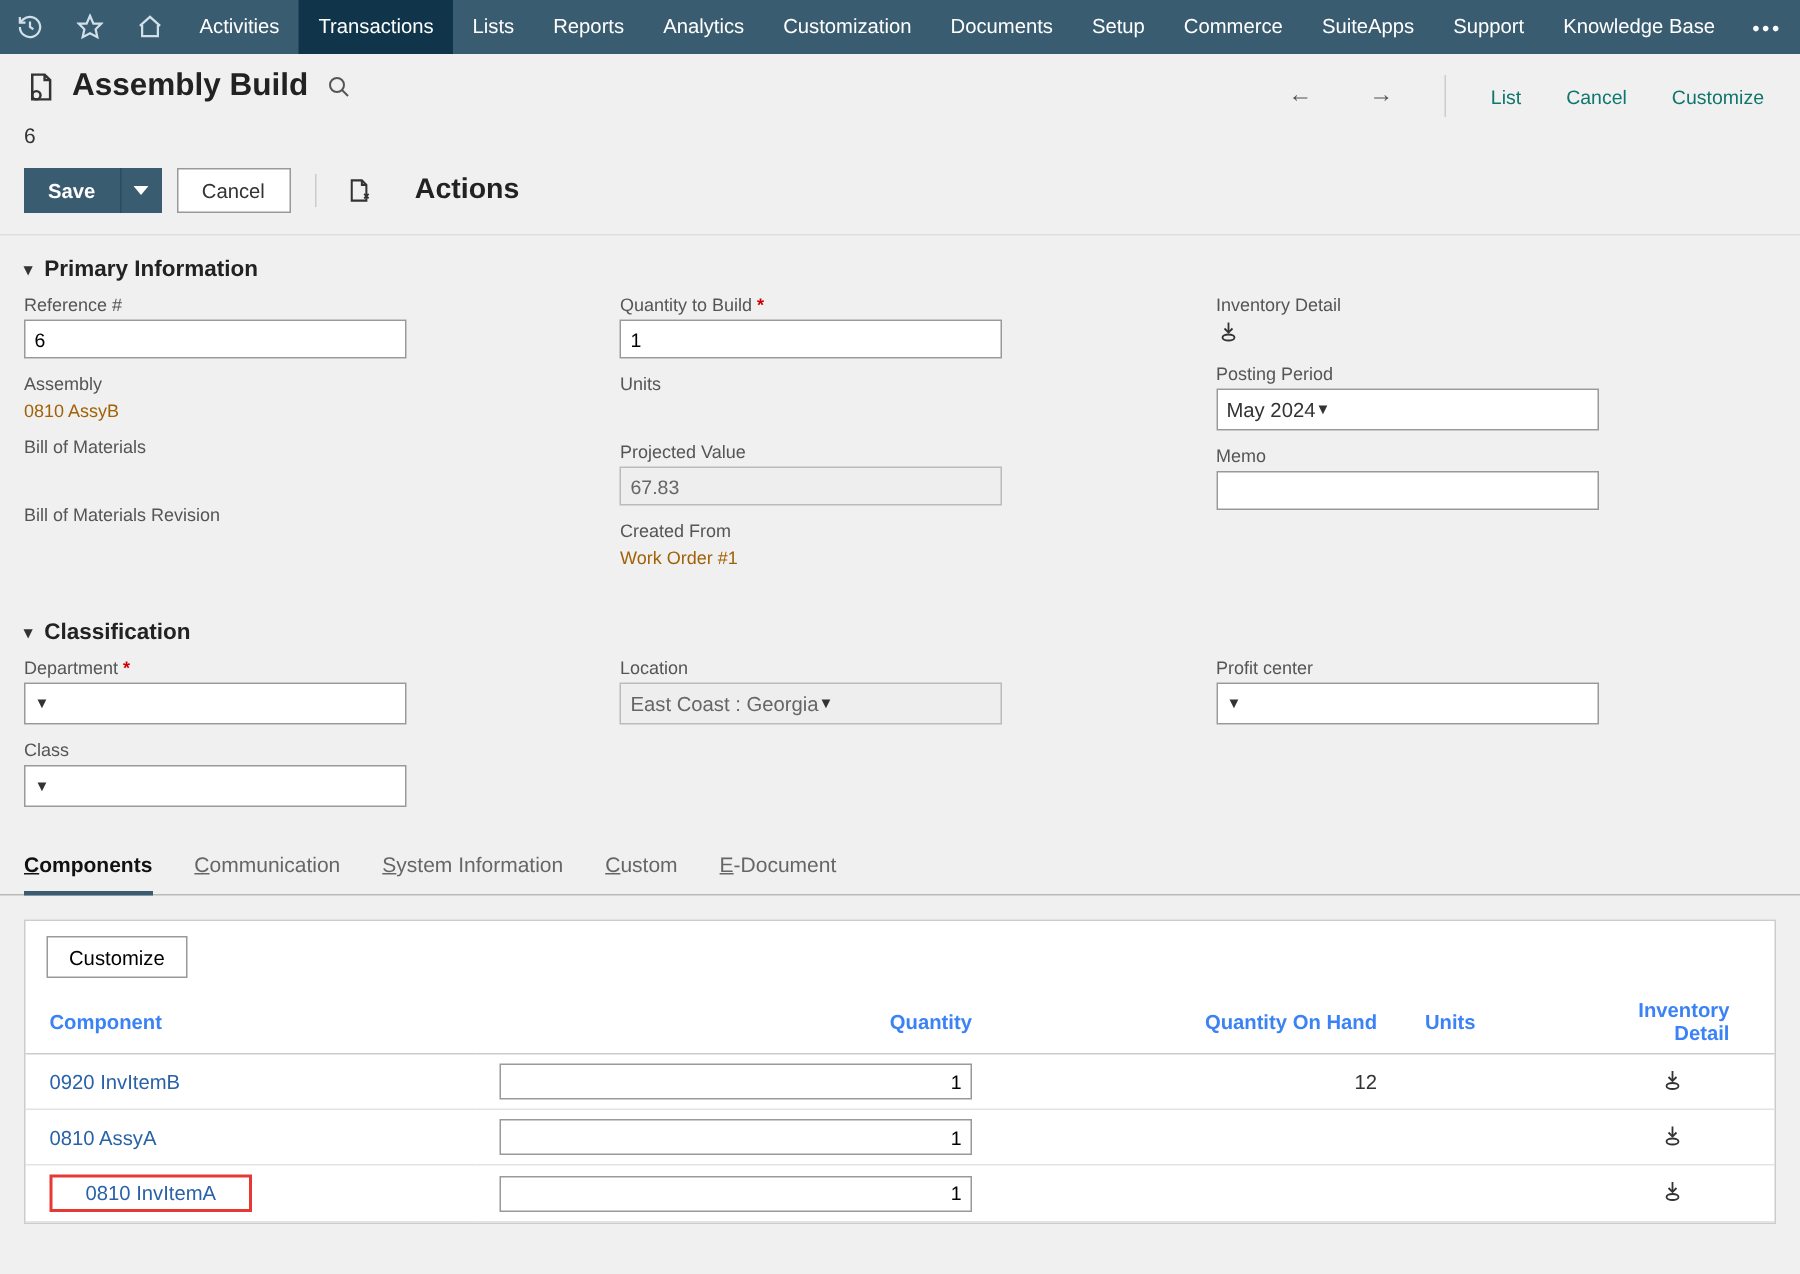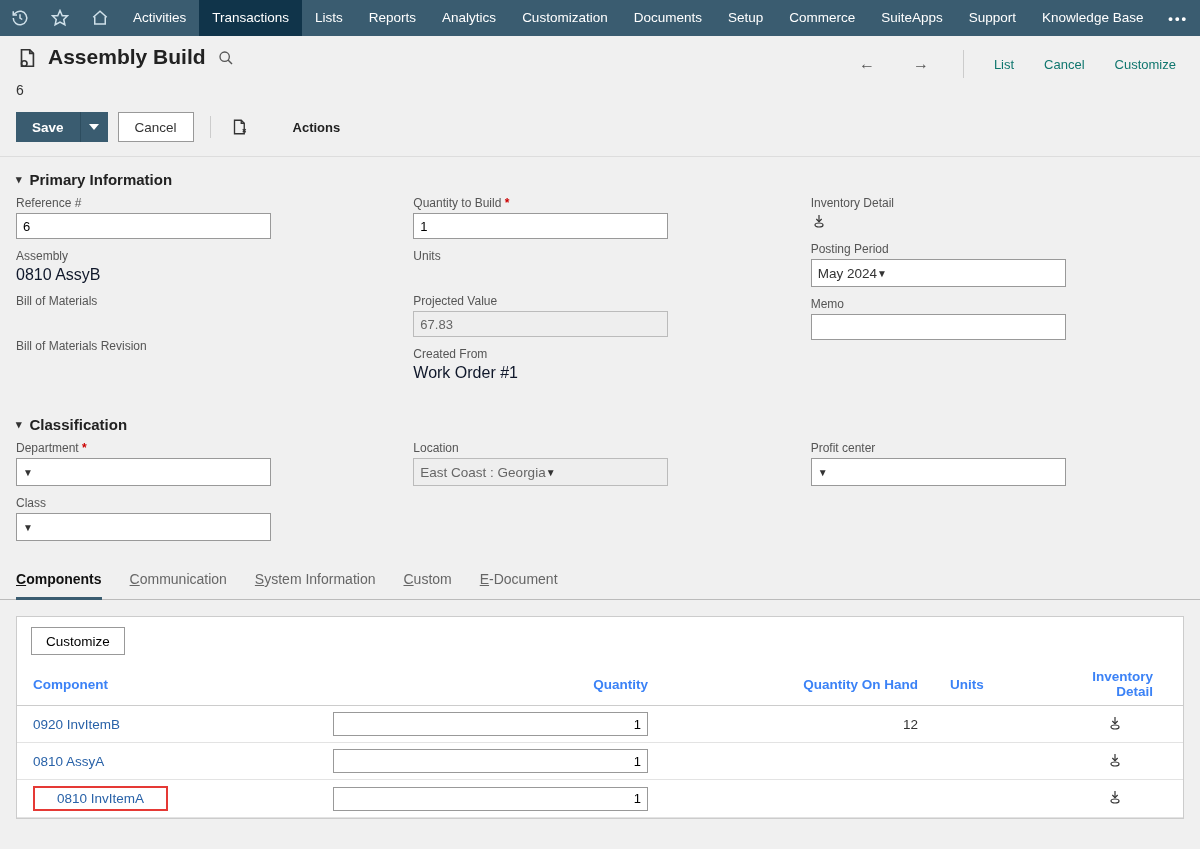--- a/index.html
+++ b/index.html
@@ -72,37 +72,37 @@
   .btn-split-arrow {
     background:#3a5c70; color:#fff; border:none; border-left:1px solid #2d4d5f;
     height:30px; width:28px; cursor:pointer; display:flex;align-items:center;justify-content:center;
   }
   .btn-secondary {
     background:#fff; color:#333; border:1px solid #999; height:30px; padding:0 16px;
     font-size:13.5px; cursor:pointer;
   }
   .toolbar .sep { width:1px; height:22px; background:#ccc; margin:0 6px;}
   .toolbar .tb-icon { width:24px; display:flex;justify-content:center; color:#333;cursor:pointer;}
-  .toolbar .tb-link { font-weight:600; font-size:13px; color:#222; cursor:pointer; margin-left:32px;}
+  .toolbar .tb-link { font-weight:600; font-size:19px; color:#222; cursor:pointer; margin-left:16px;}
   .section-hdr {
     display:flex; align-items:center; gap:8px; padding: 14px 16px 8px 16px;
     font-size:15px; font-weight:700; color:#222;
   }
   .section-hdr .chevron { font-size:11px; color:#333;}
   .form-area { padding: 0 16px 10px 16px; display:flex; gap:24px;}
   .col { flex:1; min-width:0;}
   .field { margin-bottom: 10px;}
   .field-label { font-size:12px; color:#555; display:block; margin-bottom:3px;}
   .req::after{content:" *"; color:#c00; font-weight:bold;}
   .txt-input {
     width:255px; height:26px; border:1px solid #999; background:#fff; padding:0 6px; font-size:13px;
   }
   .txt-input.wide { width:255px;}
   .txt-input.readonly { background:#eee; color:#666; border-color:#bbb;}
-  .link-val { color:#0f172a; cursor:pointer; font-size:16px;}
+  .link-val { color:#a16207; cursor:pointer; font-size:12px;}
   .static-val-empty { height:18px;}
   .select-like {
     width:255px; height:28px; border:1px solid #999; background:#fff; padding:0 6px;
     display:flex; align-items:center; justify-content:flex-start; cursor:pointer; font-size:13.5px;
   }
   .select-like .caret { font-size:10px; color:#333;}
   .select-like.disabled { background:#eee; color:#666; border-color:#bbb; cursor:default;}
   .inv-icon { color:#333; cursor:pointer; display:inline-flex;}
   .tabs { padding:0 16px; border-bottom:1px solid #bbb; display:flex; gap:28px;}
   .tab { padding:10px 0; font-size:14px; color:#666; cursor:pointer; }

